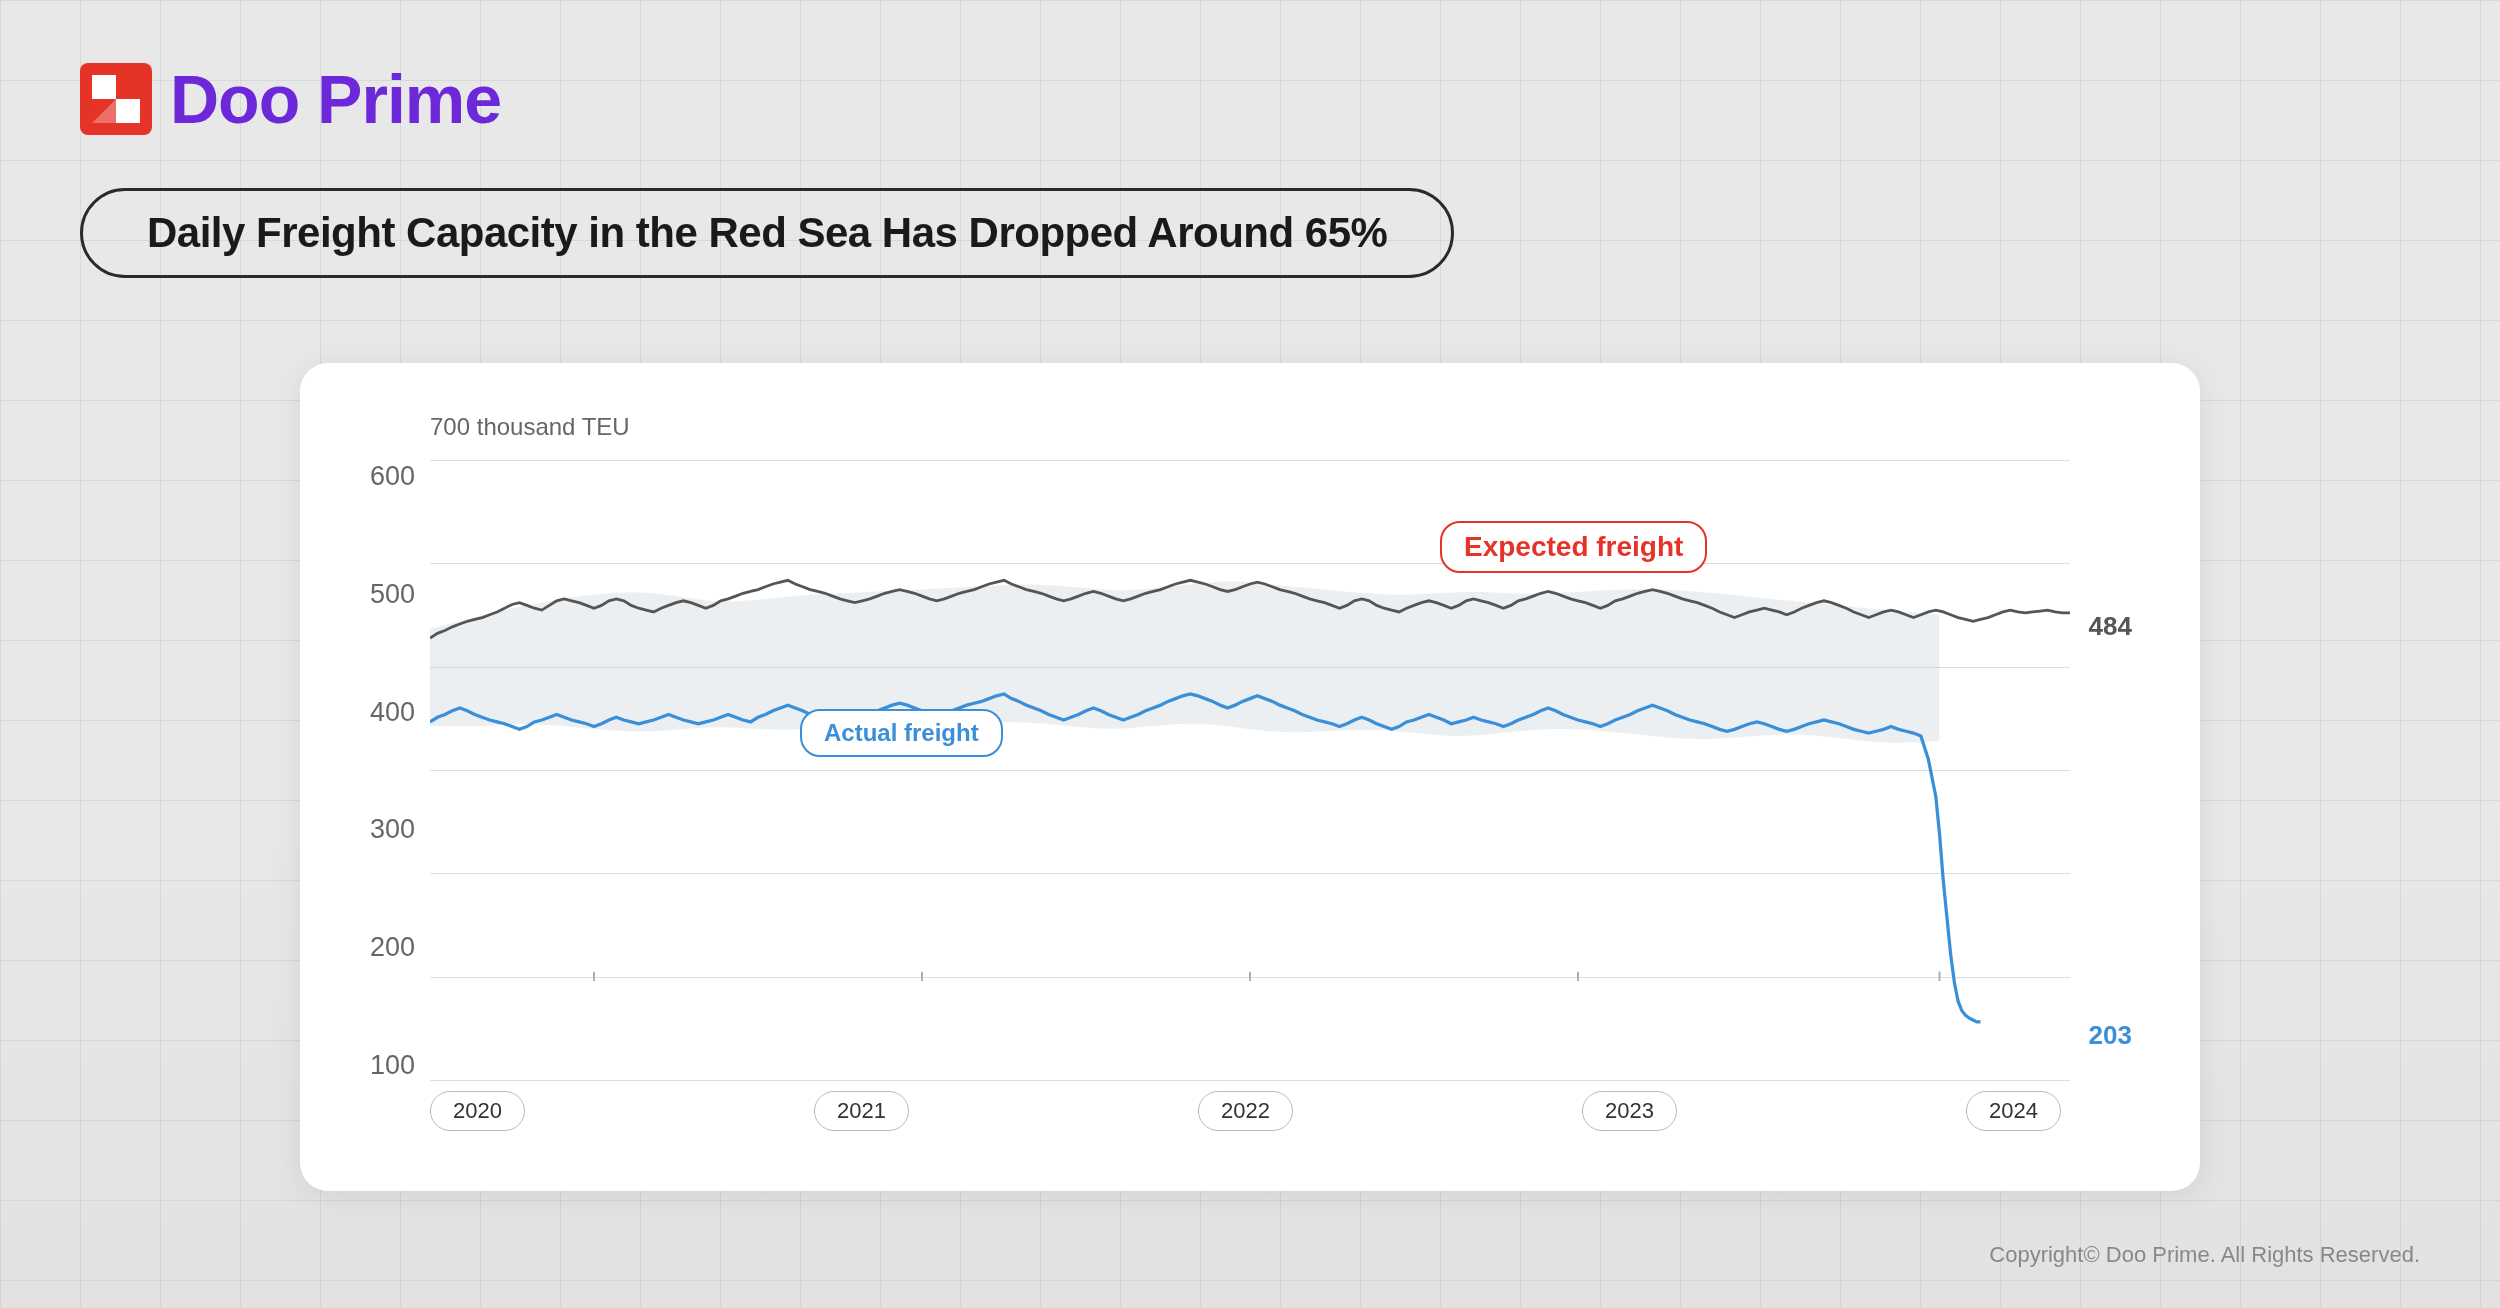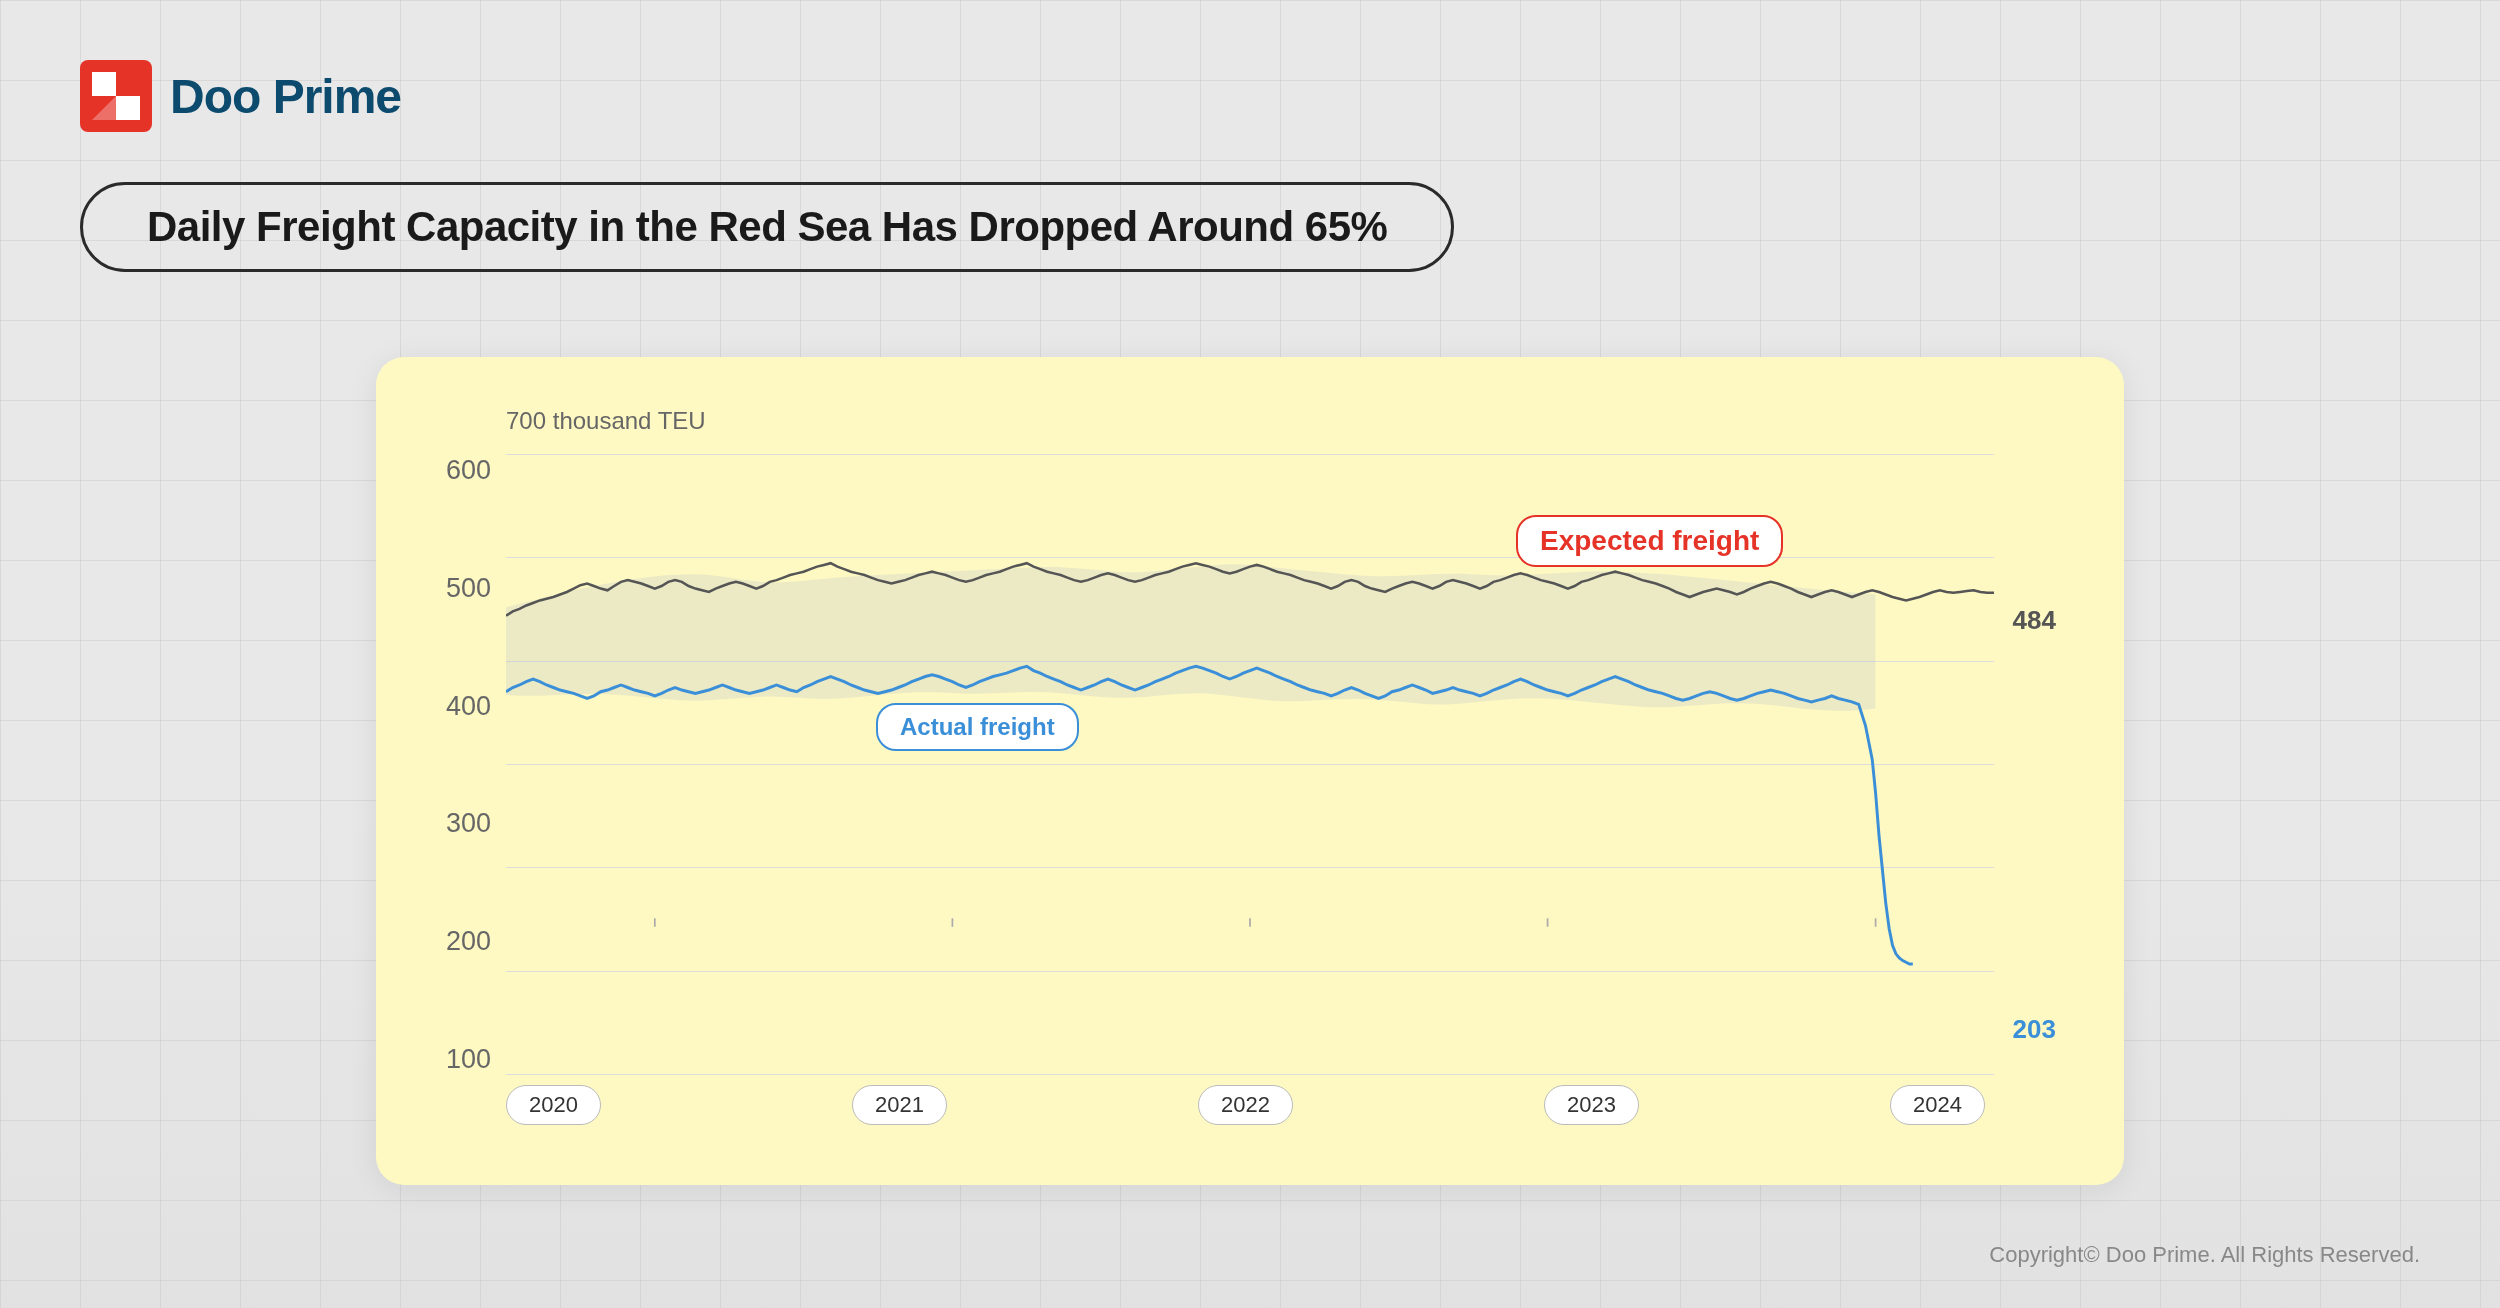--- a/index.html
+++ b/index.html
@@ -55,23 +55,23 @@
       width: 72px;
       height: 72px;
       background: #e63328;
       display: flex;
       align-items: center;
       justify-content: center;
       border-radius: 8px;
     }
 
     .logo-text {
-      font-size: 48px;
+      font-size: 68px;
       font-weight: 800;
-      color: #0c4a6e;
+      color: #6d28d9;
       letter-spacing: -1px;
     }
 
     
     .title-badge {
       display: inline-flex;
       align-items: flex-start;
       border: 3px solid #2a2a2a;
       border-radius: 60px;
       padding: 18px 64px;
@@ -81,24 +81,24 @@
 
     .title-badge-text {
       font-size: 42px;
       font-weight: 800;
       color: #1a1a1a;
       letter-spacing: -0.5px;
     }
 
     
     .chart-container {
-      background: #fef9c3;
+      background: #ffffff;
       border-radius: 28px;
       padding: 50px 60px;
-      width: 1748px;
+      width: 1900px;
       margin: 0 auto;
       position: relative;
       box-shadow: 0 4px 30px rgba(0,0,0,0.08);
     }
 
     .chart-y-label {
       font-size: 24px;
       color: #666;
       margin-bottom: 20px;
       padding-left: 70px;

